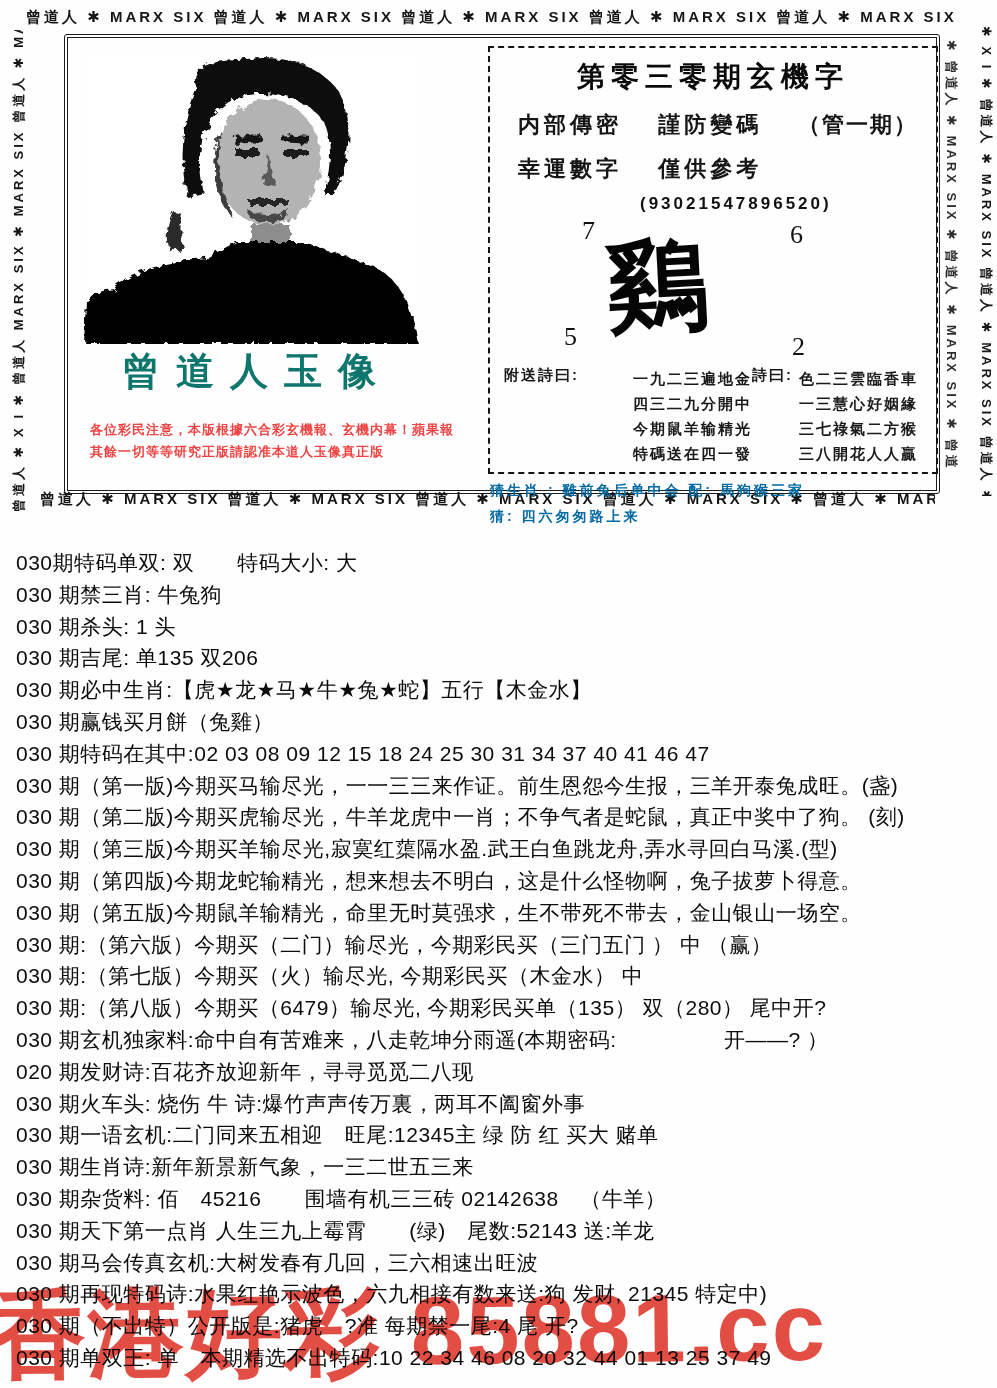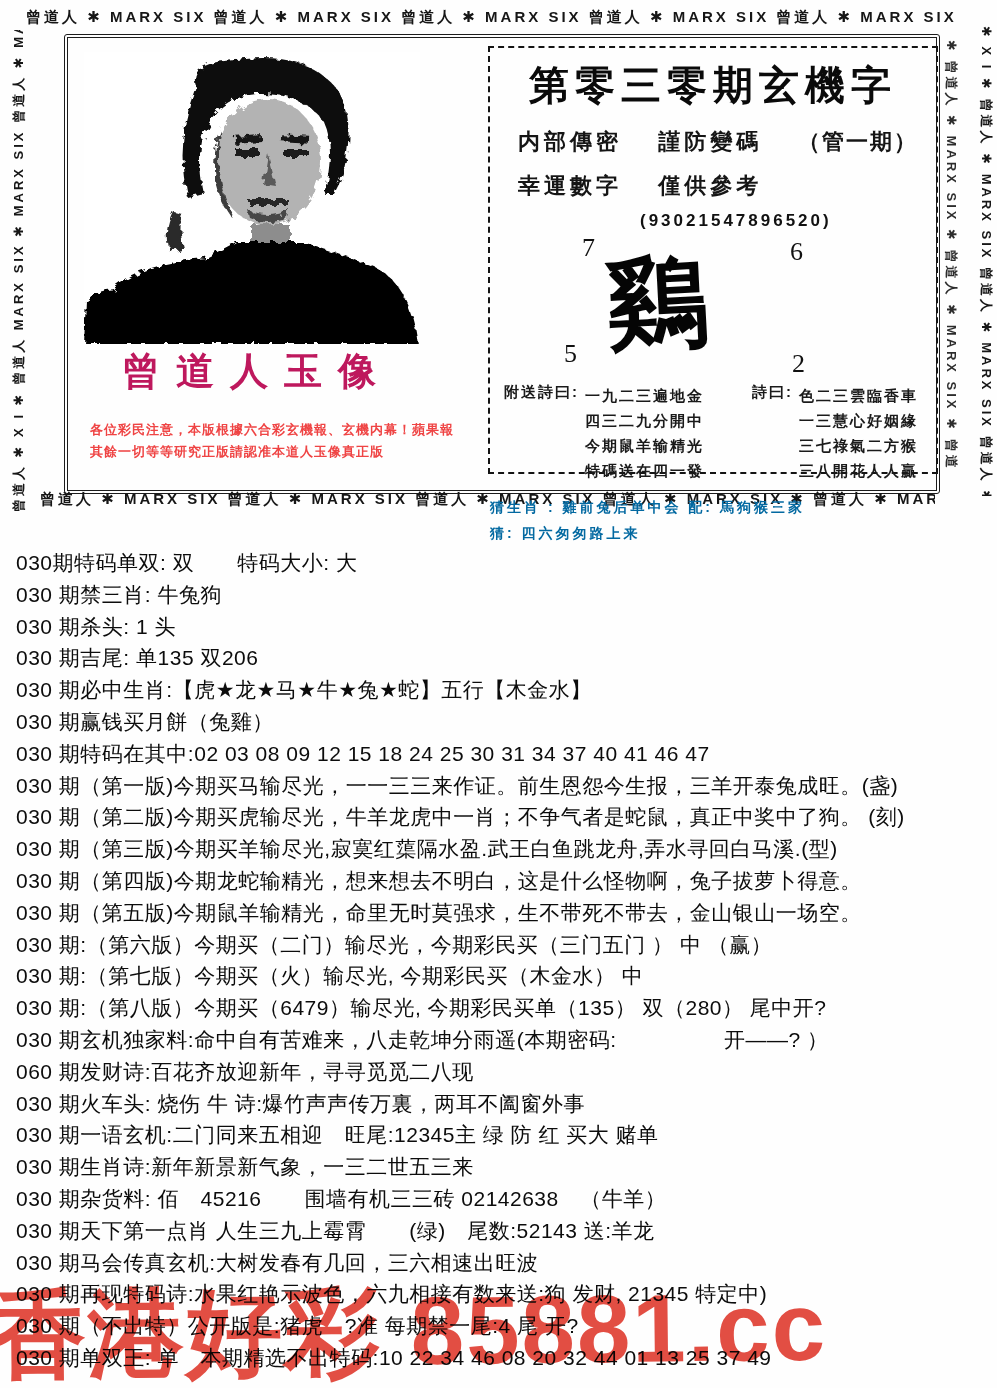--- a/index.html
+++ b/index.html
@@ -25,35 +25,35 @@
   .vright-inner{top:40px;left:960px;width:430px;transform:rotate(90deg);opacity:.9;}
   .outer-frame{
     position:absolute;left:64px;top:34px;width:868px;height:452px;
     border:4px double #1c1c1c;border-radius:3px;
   }
   
   .portrait{position:absolute;left:84px;top:52px;}
   .portrait-caption{
     position:absolute;left:92px;top:346px;width:330px;text-align:center;
     font-family:Liberation Mono, monospace;
-    font-size:38px;font-weight:bold;letter-spacing:16px;color:#be185d;
+    font-size:38px;font-weight:bold;letter-spacing:16px;color:#0f766e;
   }
   .portrait-note{
     position:absolute;left:90px;width:380px;font-size:13px;
     letter-spacing:1px;color:#ef4444;line-height:20px;font-weight:bold;
   }
   .note1{top:420px;}
   .note2{top:442px;}
   
   .mystic-box{
     position:absolute;left:488px;top:46px;width:446px;height:424px;
     border:2px dashed #141414;
   }
   .mystic-title{
-    margin-top:10px;text-align:center;font-size:40px;font-weight:bold;
+    margin-top:10px;text-align:center;font-size:28px;font-weight:bold;
     letter-spacing:6px;color:#0a0a0a;
   }
   .mystic-row{
     margin:14px 0 0 28px;font-size:22px;font-weight:bold;letter-spacing:4px;
     position:relative;color:#151515;
   }
   .mystic-row .gap{display:inline-block;width:26px;}
   .mystic-row .right-note{position:absolute;right:18px;top:0;letter-spacing:2px;}
   .mystic-code{
     margin:10px 0 0 150px;font-size:17px;font-weight:bold;letter-spacing:3px;
@@ -66,21 +66,21 @@
   }
   .znum{position:absolute;font-size:26px;font-family:"Liberation Serif",serif;color:#111;}
   .znum-7{left:92px;top:2px;}
   .znum-6{left:300px;top:6px;}
   .znum-5{left:74px;top:108px;}
   .znum-2{left:302px;top:118px;}
   .poems{display:flex;margin:2px 0 0 14px;}
   .poem{display:flex;font-size:15px;font-weight:bold;letter-spacing:2px;color:#1a1a1a;}
   .poem-label{margin-right:6px;white-space:nowrap;}
   .poem-lines div{line-height:25px;white-space:nowrap;}
-  .poem1{width:248px;}
+  .poem1{width:248px;gap:48px;}
   .guess{
     font-size:14px;font-weight:bold;letter-spacing:3px;color:#0369a1;
   }
   .guess1{margin-top:16px;}
   .guess2{margin-top:8px;}
   
   .body-lines{position:absolute;left:16px;top:549px;width:978px;}
   .bline{
     height:31.8px;font-size:21px;color:#0c0c0c;white-space:nowrap;
     overflow:hidden;letter-spacing:0.5px;
@@ -186,21 +186,21 @@
     <div class="bline">030 期特码在其中:02 03 08 09 12 15 18 24 25 30 31 34 37 40 41 46 47</div>
     <div class="bline">030 期（第一版)今期买马输尽光，一一三三来作证。前生恩怨今生报，三羊开泰兔成旺。(盏)</div>
     <div class="bline">030 期（第二版)今期买虎输尽光，牛羊龙虎中一肖；不争气者是蛇鼠，真正中奖中了狗。 (刻)</div>
     <div class="bline">030 期（第三版)今期买羊输尽光,寂寞红蕖隔水盈.武王白鱼跳龙舟,弄水寻回白马溪.(型)</div>
     <div class="bline">030 期（第四版)今期龙蛇输精光，想来想去不明白，这是什么怪物啊，兔子拔萝卜得意。</div>
     <div class="bline">030 期（第五版)今期鼠羊输精光，命里无时莫强求，生不带死不带去，金山银山一场空。</div>
     <div class="bline">030 期:（第六版）今期买（二门）输尽光，今期彩民买（三门五门 ） 中 （赢）</div>
     <div class="bline">030 期:（第七版）今期买（火）输尽光, 今期彩民买（木金水） 中</div>
     <div class="bline">030 期:（第八版）今期买（6479）输尽光, 今期彩民买单（135） 双（280） 尾中开?</div>
     <div class="bline">030 期玄机独家料:命中自有苦难来，八走乾坤分雨遥(本期密码:　　　　　开——? ）</div>
-    <div class="bline">060 期发财诗:百花齐放迎新年，寻寻觅觅二八现</div>
+    <div class="bline">020 期发财诗:百花齐放迎新年，寻寻觅觅二八现</div>
     <div class="bline">030 期火车头: 烧伤 牛 诗:爆竹声声传万裏，两耳不阖窗外事</div>
     <div class="bline">030 期一语玄机:二门同来五相迎　旺尾:12345主 绿 防 红 买大 赌单</div>
     <div class="bline">030 期生肖诗:新年新景新气象，一三二世五三来</div>
     <div class="bline">030 期杂货料: 佰　45216　　围墙有机三三砖 02142638　（牛羊）</div>
     <div class="bline">030 期天下第一点肖 人生三九上霉霄　　(绿)　尾数:52143 送:羊龙</div>
     <div class="bline">030 期马会传真玄机:大树发春有几回，三六相速出旺波</div>
     <div class="bline">030 期再现特码诗:水果红艳示波色，六九相接有数来送:狗 发财, 21345 特定中)</div>
     <div class="bline">030 期（不出特）公开版是:猪虎　?准 每期禁一尾:4 尾 开?</div>
     <div class="bline">030 期单双王: 单　本期精选不出特码:10 22 34 46 08 20 32 44 01 13 25 37 49</div>
   </div>

